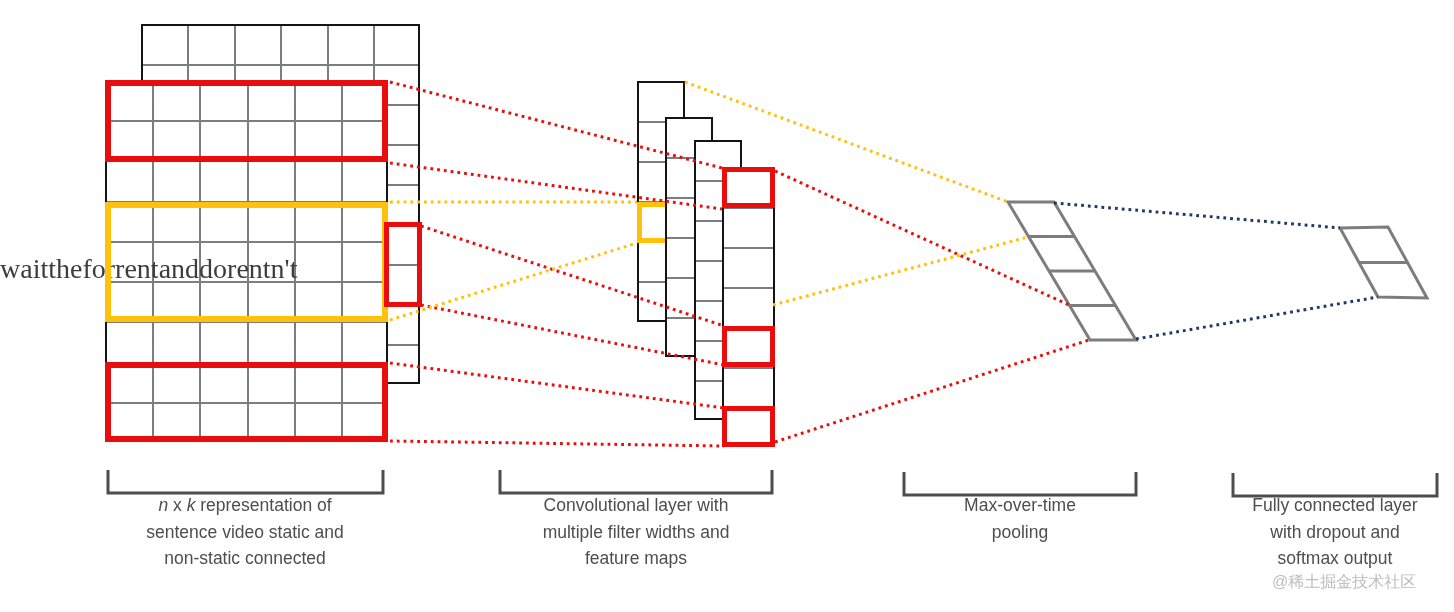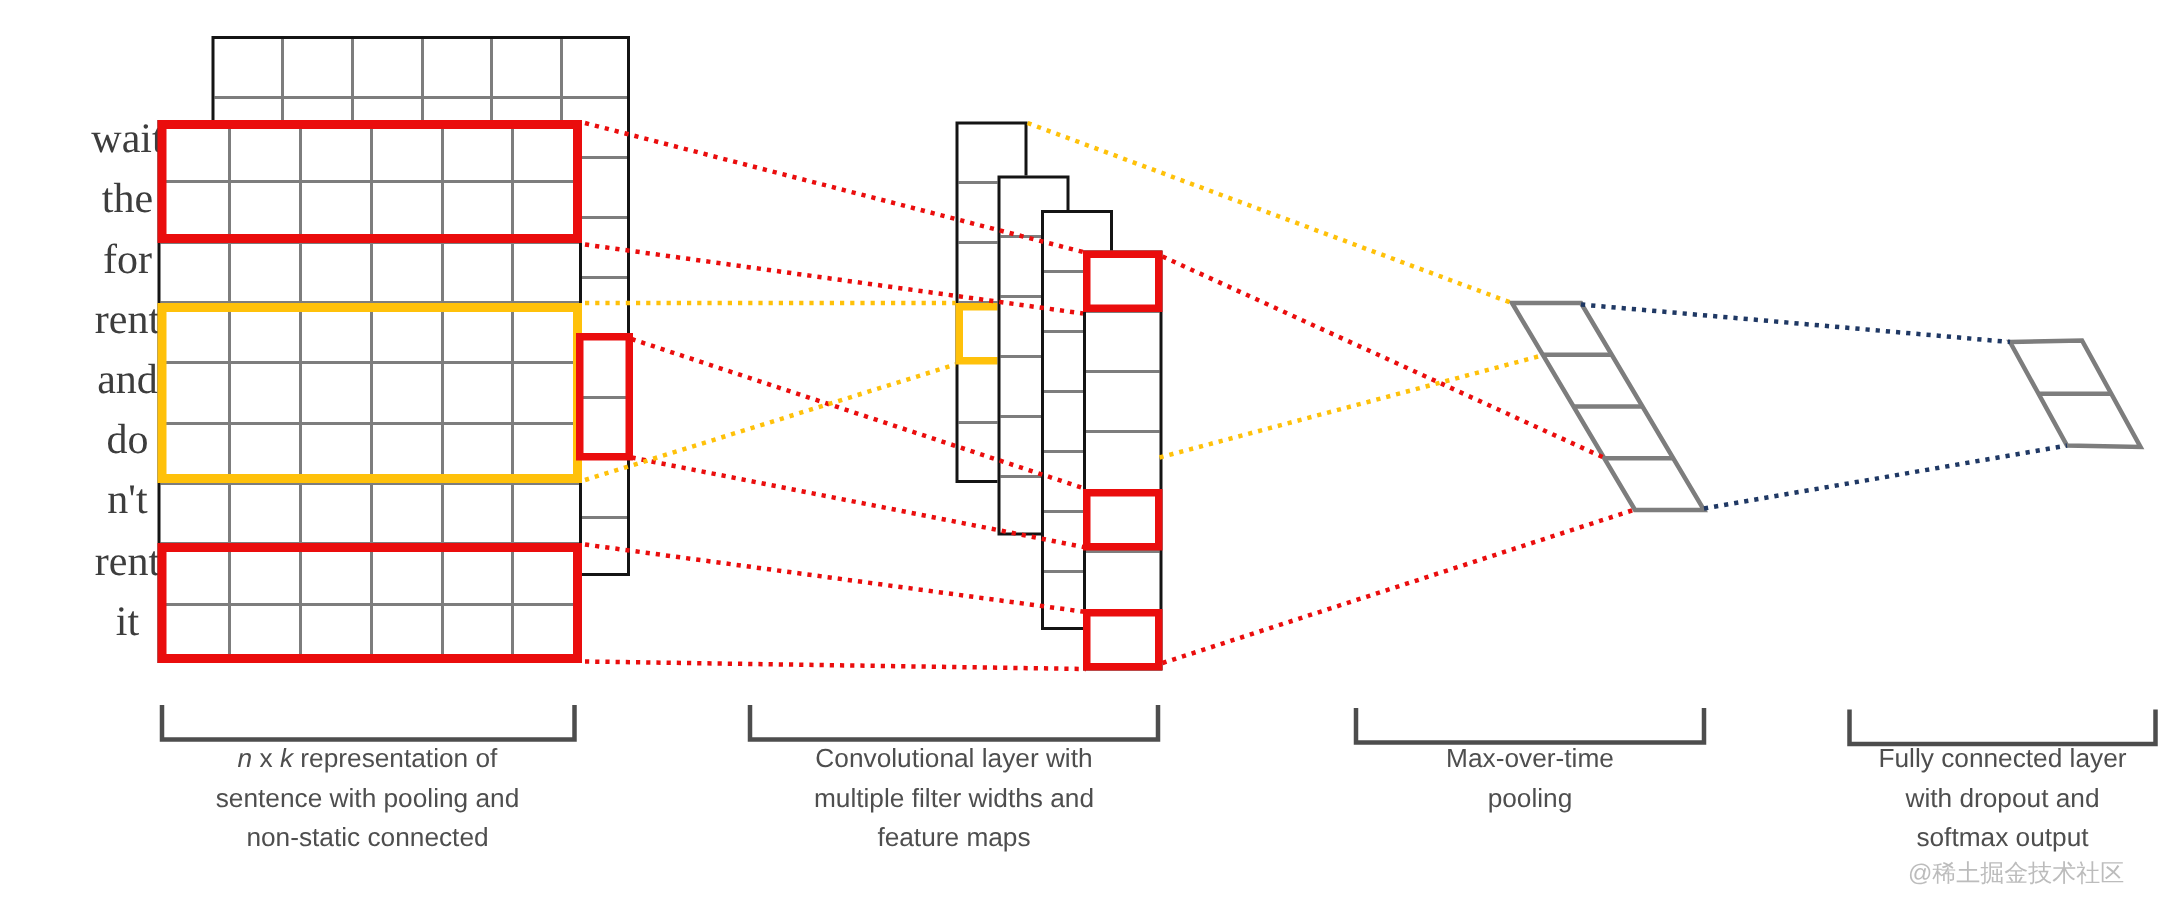--- a/index.html
+++ b/index.html
@@ -36,21 +36,21 @@
   .yel5{border:5px solid var(--yellow);}
   .win-red1{left:105px;top:80px;width:283px;height:82px;}
   .win-yellow{left:105px;top:202px;width:283px;height:120px;}
   .win-red2{left:105px;top:362px;width:283px;height:80px;}
   .win-small{left:384px;top:222px;width:38px;height:85px;}
   .cell-yellow{left:637px;top:202px;width:46px;height:41px;}
   .cell-red1{left:722px;top:167px;width:53px;height:41px;}
   .cell-red5{left:722px;top:326px;width:53px;height:41px;}
   .cell-red7{left:722px;top:406px;width:53px;height:41px;}
   
-  .words{position:absolute;left:0;top:73px;width:100px;height:362px;display:flex;flex-direction:column;margin-left:35px;}
+  .words{position:absolute;left:0;top:88px;width:100px;height:362px;display:flex;flex-direction:row;}
   .words span{flex:1;display:flex;align-items:center;justify-content:center;
     font-family:"Liberation Serif","DejaVu Serif",serif;font-size:28px;color:var(--word);}
   
   .caption{position:absolute;top:492px;text-align:center;font-size:17.5px;line-height:26.5px;color:var(--caption);}
   .cap1{left:85px;width:320px;}
   .cap2{left:476px;width:320px;}
   .cap3{left:880px;width:280px;}
   .cap4{left:1185px;width:300px;}
   .caption i{font-style:italic;}
   
@@ -73,42 +73,41 @@
   <div class="grid grid-back"></div>
   <div class="grid grid-front"></div>
 
   <div class="words">
     <span>wait</span>
     <span>the</span>
     <span>for</span>
     <span>rent</span>
     <span>and</span>
     <span>do</span>
+    <span>rent</span>
     <span>n't</span>
-    <span>rent</span>
-    <span>it</span>
   </div>
 
   <div class="hbox red6 win-red1"></div>
   <div class="hbox yel6 win-yellow"></div>
   <div class="hbox red6 win-red2"></div>
   <div class="hbox red5 win-small"></div>
 
   <div class="strip strip1"></div>
   <div class="hbox yel5 cell-yellow"></div>
   <div class="strip strip2"></div>
   <div class="strip strip3"></div>
   <div class="strip strip4"></div>
   <div class="hbox red5 cell-red1"></div>
   <div class="hbox red5 cell-red5"></div>
   <div class="hbox red5 cell-red7"></div>
 
   <div class="caption cap1">
     <div><i>n</i><span> x </span><i>k</i><span> representation of</span></div>
-    <div>sentence with pooling and</div>
+    <div>sentence video static and</div>
     <div>non-static connected</div>
   </div>
   <div class="caption cap3">
     <div>Max-over-time</div>
     <div>pooling</div>
   </div>
   <div class="caption cap2">
     <div>Convolutional layer with</div>
     <div>multiple filter widths and</div>
     <div>feature maps</div>

